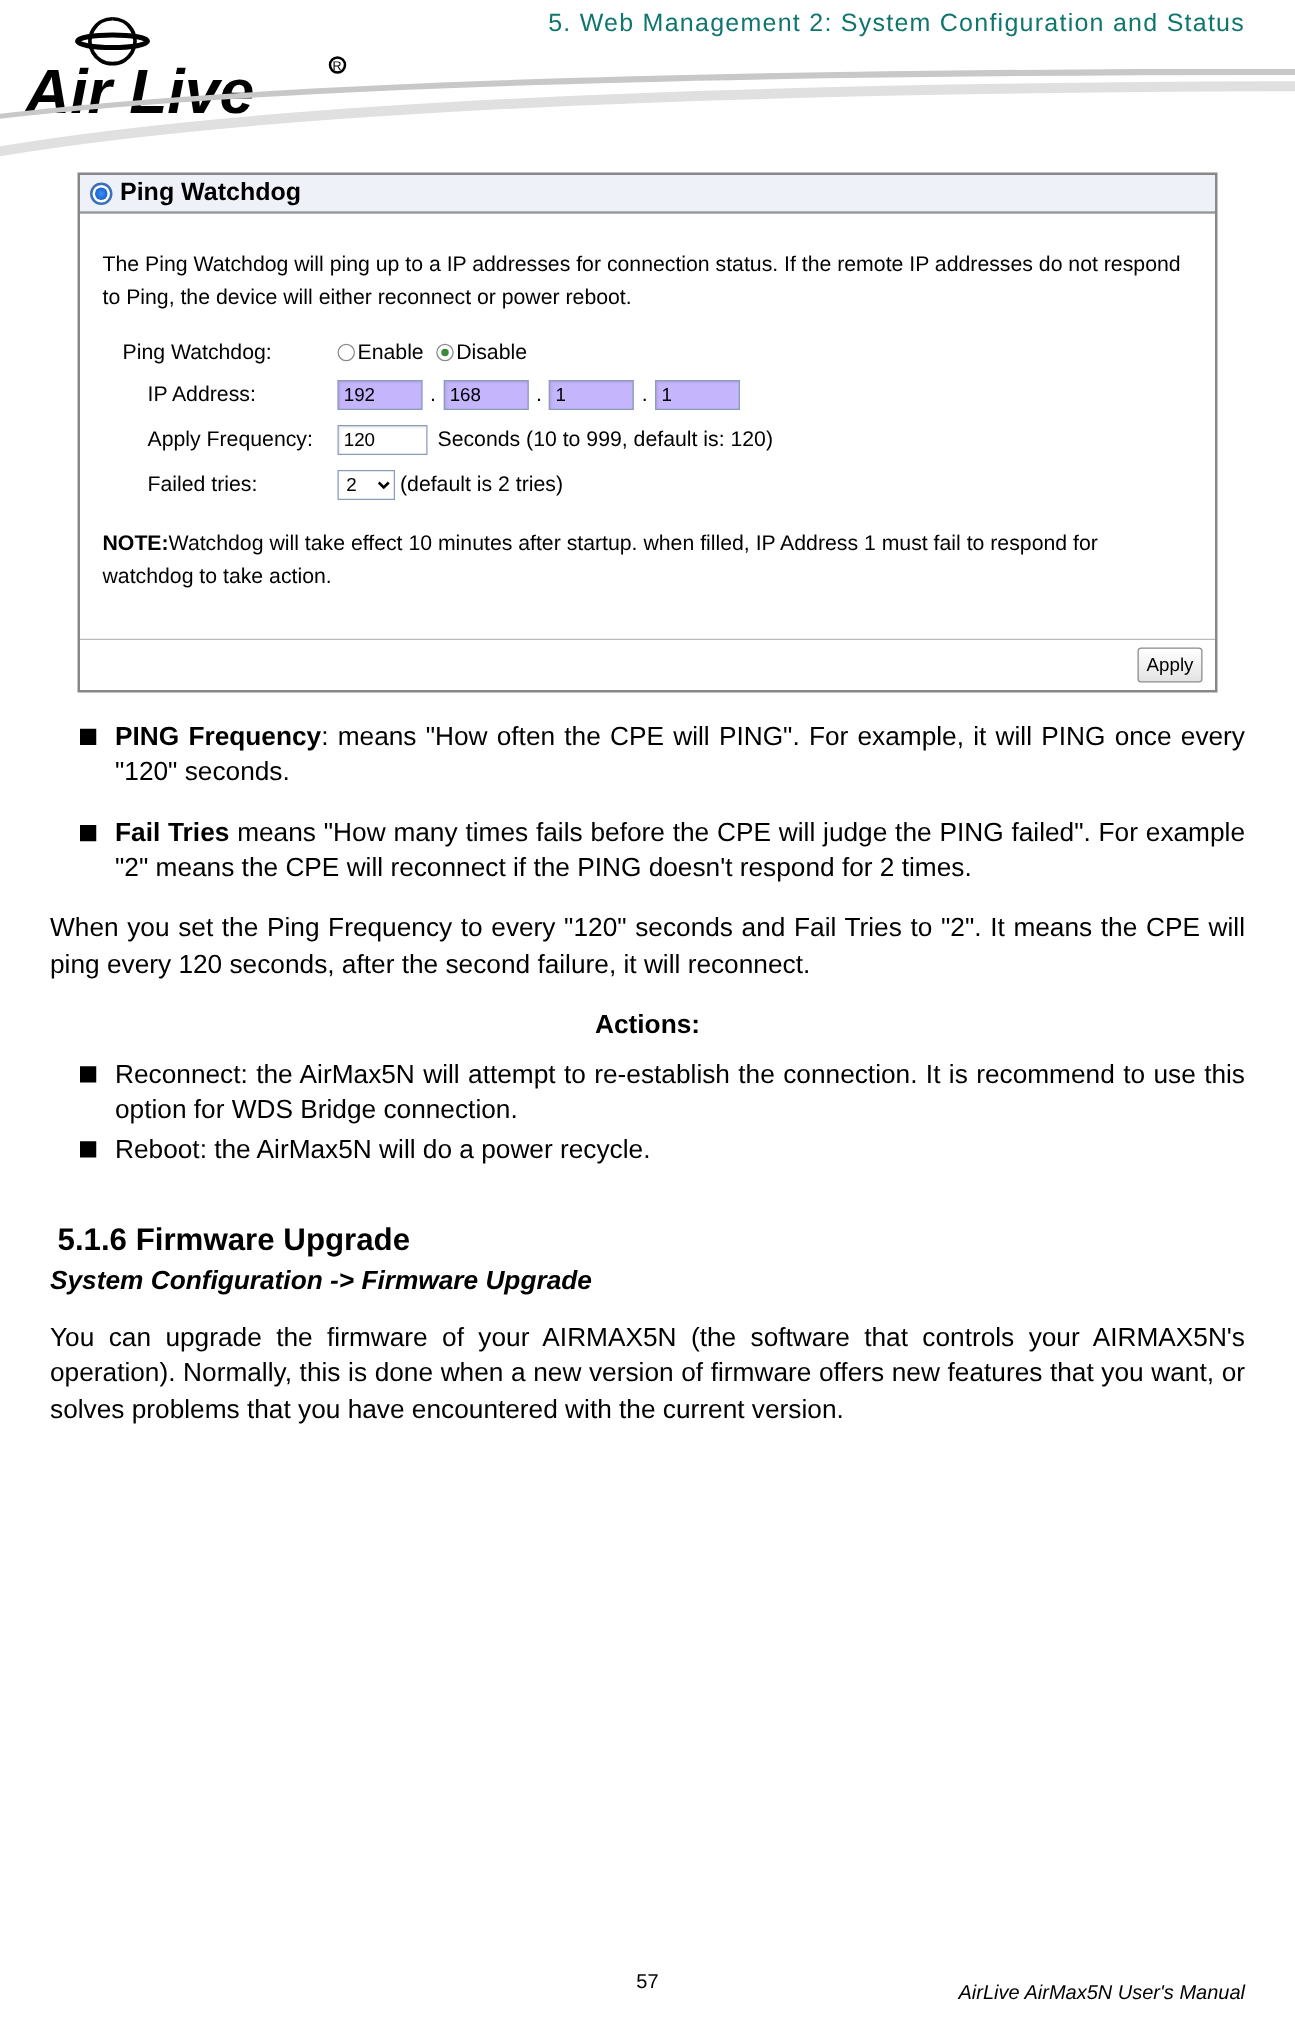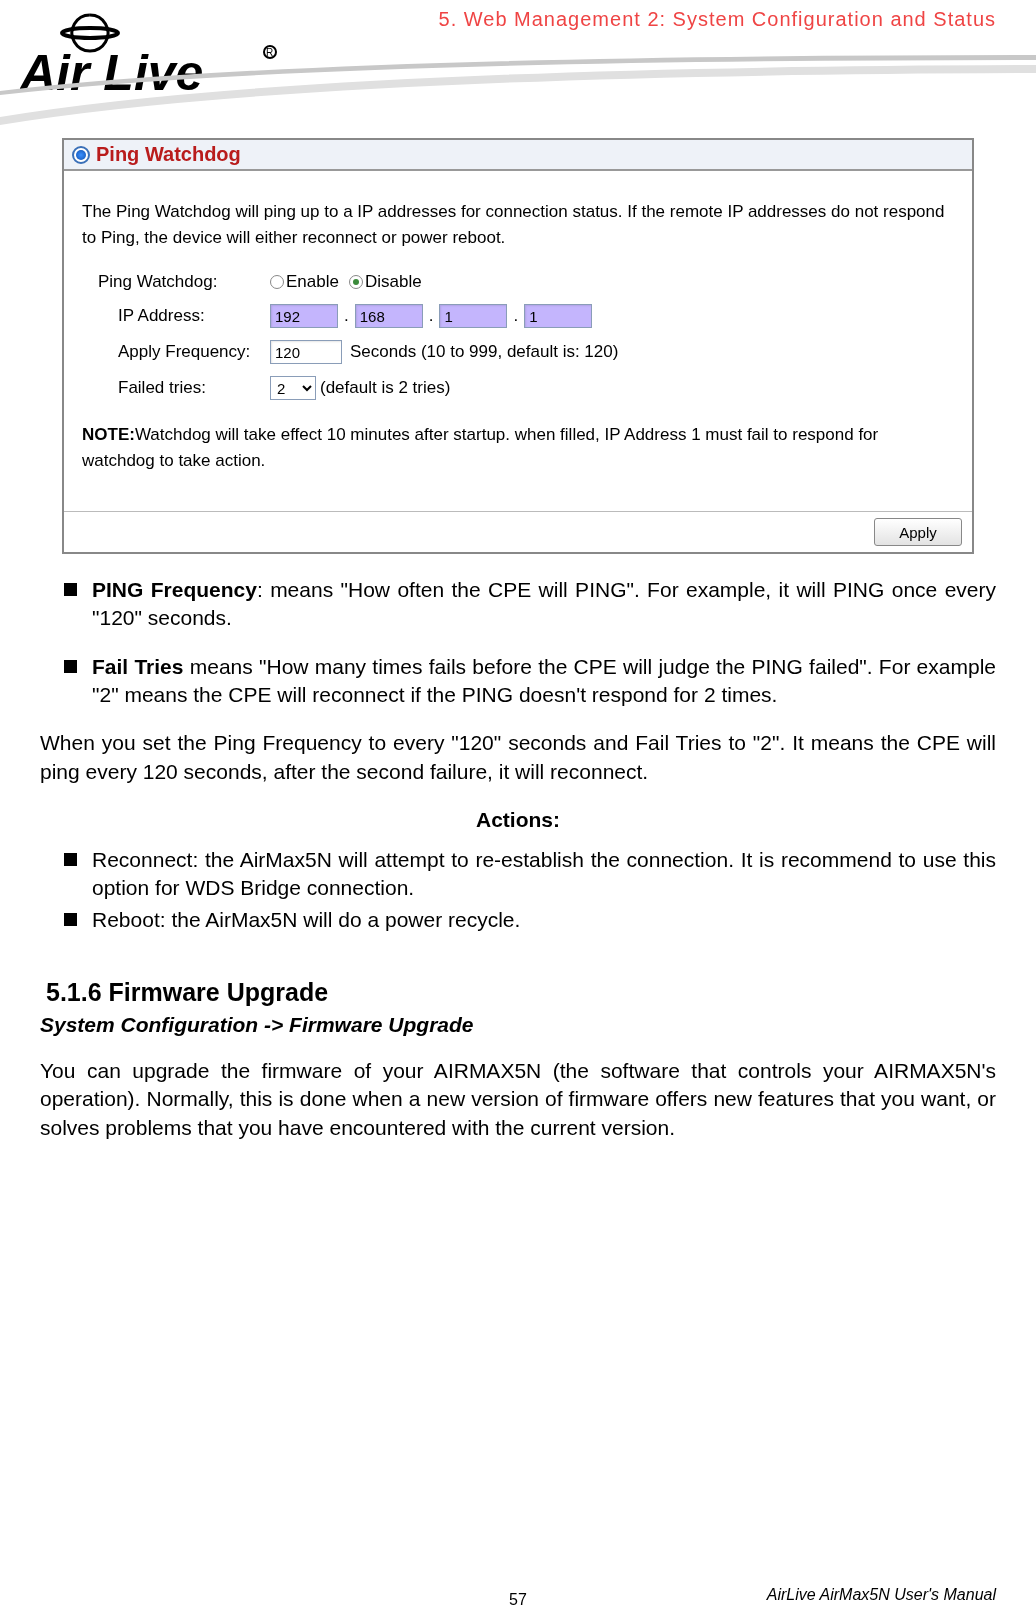--- a/index.html
+++ b/index.html
@@ -1,57 +1,57 @@
 <!DOCTYPE html>
 <html><head>
   <meta charset="utf-8">
   <style>
     * { box-sizing: border-box; margin: 0; padding: 0; }
     body { font-family: Arial, Helvetica, sans-serif; width: 1036px; height: 1618px; background: #fff; position: relative; font-size: 21px; color: #000; }
     
     .header { position: relative; height: 138px; }
-    .header-text { position: absolute; top: 8px; right: 40px; font-size: 20px; color: #ef4444; letter-spacing: 1px; }
+    .header-text { position: absolute; top: 8px; right: 40px; font-size: 20px; color: #0f766e; letter-spacing: 1px; }
     .logo { position: absolute; top: 10px; left: 20px; width: 280px; height: 100px; }
     .logo-swoosh { position: absolute; top: 55px; left: 0; right: 0; height: 80px; }
     
     .screenshot-panel { margin: 0 62px 0 62px; border: 2px solid #888; padding: 0; overflow: hidden; }
     .panel-header { background: #eef2f8; padding: 3px 8px 3px 8px;}
-    .panel-title { font-size: 20px; font-weight: bold; color: #b91c1c; display: flex; align-items: center; gap: 6px; }
+    .panel-title { font-size: 20px; font-weight: bold; color: #000000; display: flex; align-items: center; gap: 6px; }
     .radio-icon-outer { width: 18px; height: 18px; border: 2px solid #3a70b8; border-radius: 50%; display: inline-flex; align-items: center; justify-content: center; background:#fff; }
     .radio-icon-inner { width: 10px; height: 10px; background: radial-gradient(circle,#3a90ff,#1050b0); border-radius:50%; }
     .panel-hr { border: 0; border-top: 2px solid #999; }
     .panel-body { padding: 28px 18px 10px 18px; font-size: 17px; color:#000;}
     .panel-desc { line-height:1.5; margin-bottom: 22px; }
     .form-row { display:flex; align-items:center; margin-bottom:12px; }
     .row-label { width: 188px; padding-left:16px; }
     .row-label.indent { padding-left:36px; }
     .radio-ui { width:14px; height:14px; border:1px solid #888; border-radius:50%; display:inline-flex; align-items:center; justify-content:center; background:#fff; vertical-align:middle; margin-right:2px;}
     .radio-ui.checked::after { content:''; width:6px; height:6px; background:#3a8a3a; border-radius:50%; display:block;}
     .ip-input { width:68px; height:24px; border:1px solid #8a9db8; text-align:left; padding:2px 4px; font-size:15px; background:#c4b5fd; box-shadow: inset 1px 1px 2px rgba(0,0,0,0.1);}
     .num-input { width:72px; height:24px; border:1px solid #8a9db8; padding:2px 4px; font-size:15px; background:#fff; box-shadow: inset 1px 1px 2px rgba(0,0,0,0.1);}
     .dot { padding: 0 6px; }
     .sel { height:24px; border:1px solid #8a9db8; font-size:15px; padding:1px 2px; background:#fff;}
     .sel.narrow { width:46px; }
     .sel.wide { width:140px; }
     .note { margin-top:22px; margin-bottom:28px; line-height:1.5;}
     .note b { font-weight: bold; }
     .panel-footer { border-top:1px solid #bbb; padding:6px 10px; text-align:right; background:#fff;}
-    .btn-apply { height:28px; width:88px; border:1px solid #888; border-radius:3px; background: linear-gradient(#fff,#e3e3e3); font-size:15px; cursor:pointer;}
+    .btn-apply { height:28px; width:52px; border:1px solid #888; border-radius:3px; background: linear-gradient(#fff,#e3e3e3); font-size:15px; cursor:pointer;}
     
     .content { margin: 22px 40px 0 40px; }
     .bullet-list { list-style:none; margin:0; padding:0; }
     .bullet-list li { position:relative; padding-left:52px; text-align:justify; line-height:1.35; margin-bottom:20px;}
     .bullet-list li::before { content:''; position:absolute; left:24px; top:7px; width:13px; height:13px; background:#000;}
     .bullet-list.tight li { margin-bottom:3px; }
     .body-p { text-align:justify; line-height:1.35; margin-bottom:20px;}
     .actions-h { font-weight:bold; margin-bottom:14px; margin-top:22px;text-align:center;}
     .section-h { font-size:25px; font-weight:bold; margin-top:44px; margin-bottom:6px; padding-left:6px;}
     .section-sub { font-size:21px; font-weight:bold; font-style:italic; margin-bottom:20px;}
     
-    .footer { position:absolute; bottom:8px; left:0; right:0; text-align:center;}
+    .footer { position:absolute; bottom:22px; left:0; right:0; text-align:center;}
     .page-num {font-size:16px;}
     .footer-right { position:absolute; bottom:14px; right:40px; font-size:16px; font-style:italic;}
   </style>
 </head>
 <body>
 
 <div class="header">
   <div class="header-text">5. Web Management 2: System Configuration and Status</div>
   <div class="logo">
     <svg width="280" height="100" viewBox="0 0 280 100">

